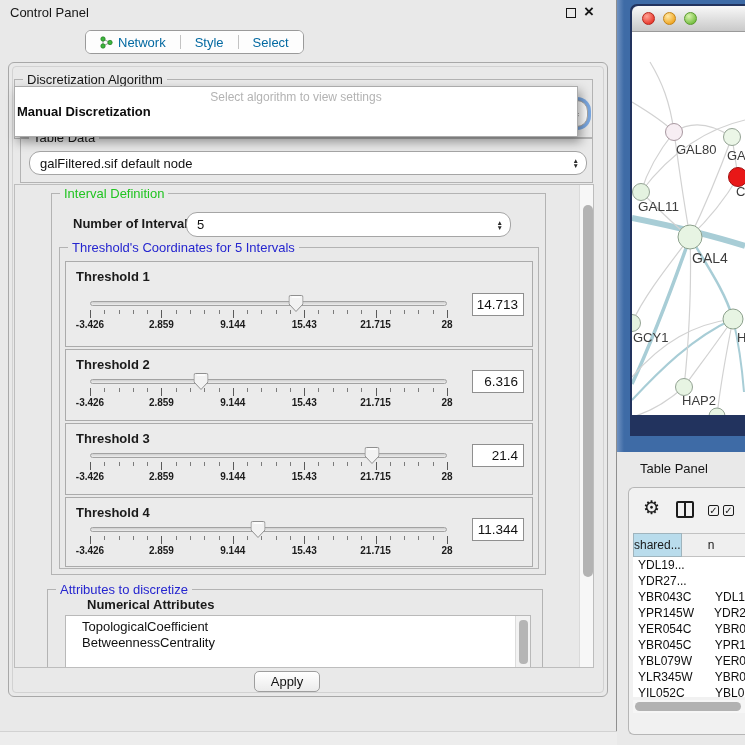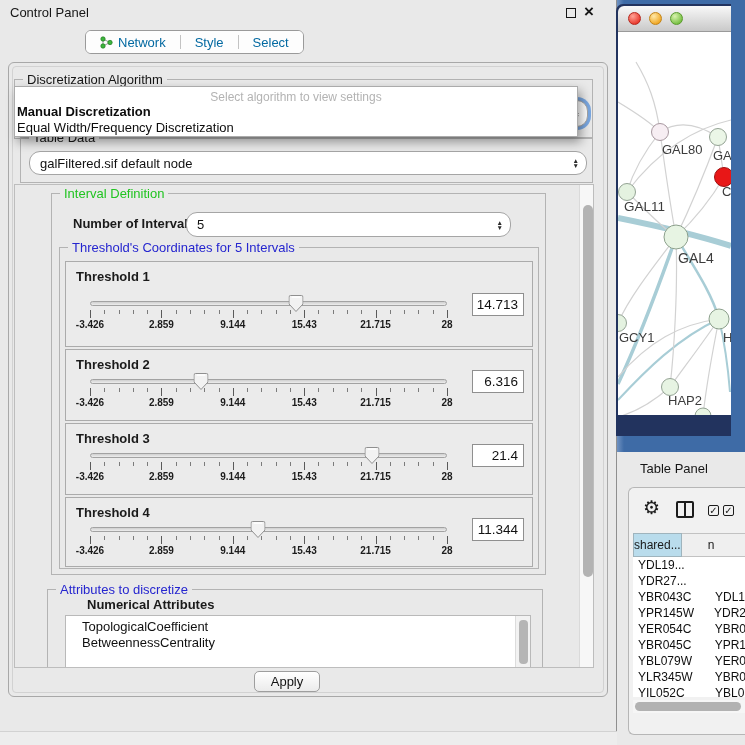--- a/index.html
+++ b/index.html
@@ -102,21 +102,21 @@
   .apply-btn { position:absolute; left:254px; top:671px; width:66px; height:21px;
                border:1px solid #9e9e9e; border-radius:5px;
                background:linear-gradient(#ffffff,#ebebeb); font-size:13px;
                display:flex; align-items:center; justify-content:center; color:#111; }
   .bottom-strip { position:absolute; left:0; top:731px; width:617px; height:14px;
                   background:#ededed; border-top:1px solid #d2d2d2; }
 
   
   #blue-frame { position:absolute; left:617px; top:0; width:128px; height:452px;
                 background:linear-gradient(90deg,#7092c1 0,var(--blue-frame,#3e6ba6) 7px); }
-  #net-window { position:absolute; left:616px; top:4px; width:115px; height:432px;
+  #net-window { position:absolute; left:630px; top:4px; width:115px; height:432px;
                 background:#22335e; border-radius:7px 0 0 0; padding:2px 0 6px 2px; }
   #net-titlebar { position:relative; height:26px; border-radius:6px 0 0 0;
                   background:linear-gradient(#f8f8f8,#c9c9c9); border-bottom:1px solid #9a9a9a;
                   display:flex; align-items:center; padding-left:10px; gap:8px; }
   .tl { width:13px; height:13px; border-radius:50%; }
   .tl.red    { background:radial-gradient(circle at 35% 30%, #ffa396, #e9392d 75%); border:1px solid #b5271e; }
   .tl.yellow { background:radial-gradient(circle at 35% 30%, #ffe9a8, #f0a724 75%); border:1px solid #c28418; }
   .tl.green  { background:radial-gradient(circle at 35% 30%, #d9f3ae, #77c043 75%); border:1px solid #5a9a2e; }
   #net-canvas { position:relative; width:113px; height:383px; background:#fff; overflow:hidden; }
   #net-svg { display:block; }
@@ -186,21 +186,20 @@
     <div class="gbox" id="algo-gbox" style="left:14px;top:79px;width:579px;height:60px;">
       <span class="gbox-title">Discretization Algorithm</span>
     </div>
     <div class="combo combo-focus" style="left:24px;top:100px;width:564px;height:27px;z-index:10;">
       <span class="stepper">▲<br>▼</span>
     </div>
 
     <div id="algo-popup">
       <div class="popup-hint">Select algorithm to view settings</div>
       <div class="popup-item b">Manual Discretization</div>
-      <div class="popup-item n">Equal Width/Frequency Discretization</div>
     </div>
 
     <div class="gbox" style="left:20px;top:137px;width:573px;height:46px;">
       <span class="gbox-title">Table Data</span>
       <div class="combo" style="left:8px;top:13px;width:558px;height:24px;">
         <span>galFiltered.sif default node</span>
         <span class="stepper">▲<br>▼</span>
       </div>
     </div>
 

